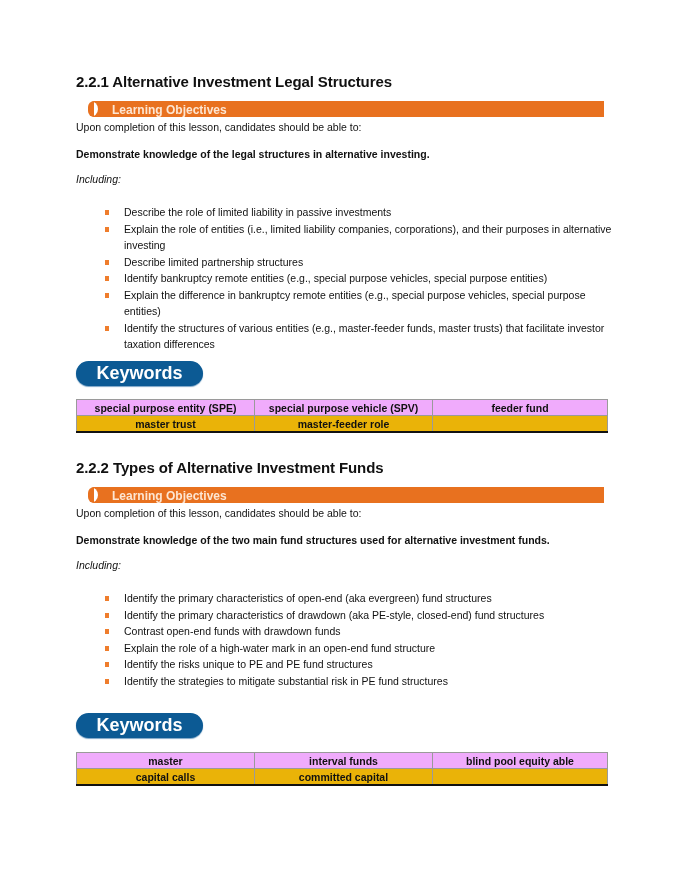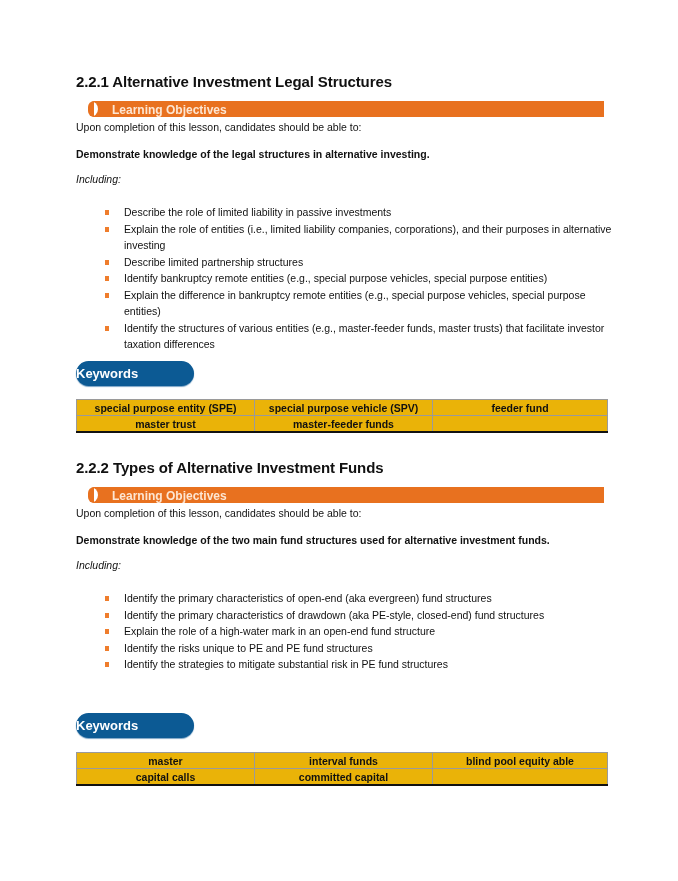--- a/index.html
+++ b/index.html
@@ -12,26 +12,26 @@
                       background: #fff; border-radius: 0 8px 8px 0; }
     .lo-bar .cap { position: absolute; left: -4px; top: 0; width: 6px; height: 16px; background: #e8711f;
                    border-radius: 6px 0 0 6px; }
     .lo-label { position: absolute; left: 20px; top: 2px; color: #fde6d2; font-weight: bold; font-size: 12px; }
     .para { font-size: 10.5px; }
     .bold { font-weight: bold; }
     .italic { font-style: italic; }
     ul.obj { list-style: none; margin: 8px; padding: 0; position: absolute; left: 96px; width: 512px; }
     ul.obj li { position: relative; padding-left: 20px; font-size: 10.5px; line-height: 16.5px; }
     ul.obj li::before { content: ""; position: absolute; left: 1px; top: 6px; width: 4px; height: 5px; background: #ef7d2c; }
-    .kw-pill { width: 118px; height: 25px; background: #0c5a94; border-radius: 13px;
-               color: #fff; font-weight: bold; font-size: 13px; text-align: left; line-height: 25px;
+    .kw-pill { width: 127px; height: 25px; background: #0c5a94; border-radius: 13px;
+               color: #fff; font-weight: bold; font-size: 18px; text-align: center; line-height: 25px;
                box-shadow: 0 1px 1px #7aa4c6; }
     table.kw { position: absolute; left: 76px; width: 532px; border-collapse: collapse; font-size: 10.5px; }
     table.kw td { height: 15px; padding: 0; text-align: center; font-weight: bold; border-left: 1px solid #9a9a9a; border-right: 1px solid #9a9a9a; }
-    table.kw tr.head td { background: #eab308; border-top: 1px solid #9a9a9a; border-bottom: 1px solid #9a9a9a; }
+    table.kw tr.head td { background: #f0abfc; border-top: 1px solid #9a9a9a; border-bottom: 1px solid #9a9a9a; }
     table.kw tr.body td { background: #eab308; border-bottom: 2px solid #111; }
     table.kw td.c1 { width: 177px; }
     table.kw td.c2 { width: 177px; }
   </style>
 </head>
 <body>
 
 <div class="abs section-title" style="left:76px; top:73px;">2.2.1 Alternative Investment Legal Structures</div>
 
 <div class="abs lo-bar" style="left:92px; top:101px; width:512px;">
@@ -56,40 +56,41 @@
 
 <table class="kw" style="top:399px;">
   <tbody>
       <tr class="head">
     <td class="c1">special purpose entity (SPE)</td>
     <td class="c2">special purpose vehicle (SPV)</td>
     <td>feeder fund</td>
   </tr>
   <tr class="body">
     <td class="c1">master trust</td>
-    <td class="c2">master-feeder funds</td>
+    <td class="c2">master-feeder role</td>
     <td></td>
   </tr>
 </tbody>
   </table>
 
 <div class="abs section-title" style="left:76px; top:459px;">2.2.2 Types of Alternative Investment Funds</div>
 
 <div class="abs lo-bar" style="left:92px; top:487px; width:512px;">
   <span class="cap"></span>
   <span class="lo-label">Learning Objectives</span>
 </div>
 
 <div class="abs para" style="left:76px; top:507px;">Upon completion of this lesson, candidates should be able to:</div>
 <div class="abs para bold" style="left:76px; top:534px;">Demonstrate knowledge of the two main fund structures used for alternative investment funds.</div>
 <div class="abs para italic" style="left:76px; top:559px;">Including:</div>
 
 <ul class="obj" style="top:582px;">
   <li>Identify the primary characteristics of open-end (aka evergreen) fund structures</li>
   <li>Identify the primary characteristics of drawdown (aka PE-style, closed-end) fund structures</li>
+  <li>Contrast open-end funds with drawdown funds</li>
   <li>Explain the role of a high-water mark in an open-end fund structure</li>
   <li>Identify the risks unique to PE and PE fund structures</li>
   <li>Identify the strategies to mitigate substantial risk in PE fund structures</li>
 </ul>
 
 <div class="abs kw-pill" style="left:76px; top:713px;">Keywords</div>
 
 <table class="kw" style="top:752px;">
   <tbody>
       <tr class="head">

